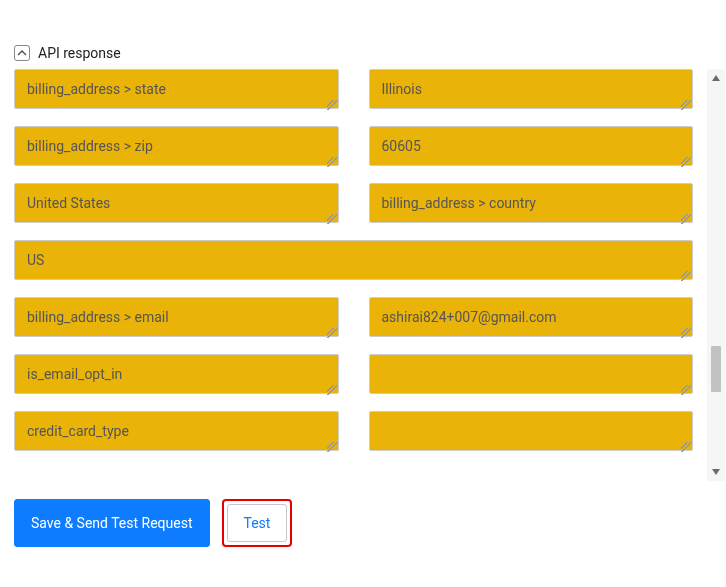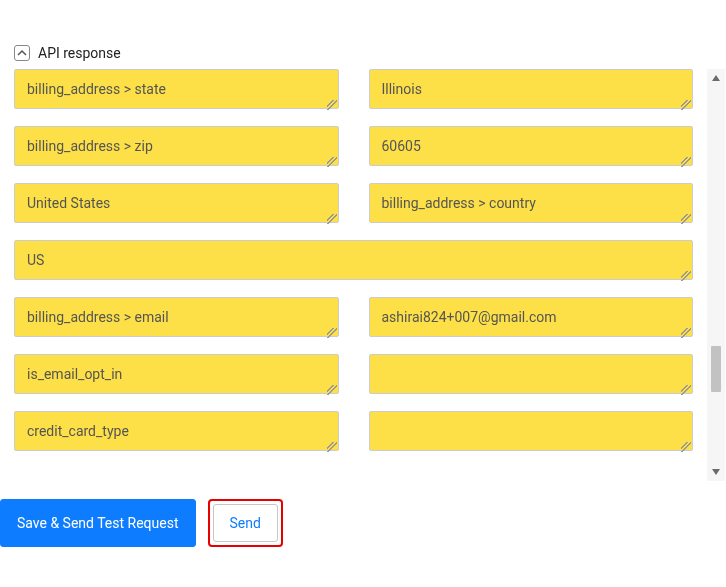--- a/index.html
+++ b/index.html
@@ -56,21 +56,21 @@
     display: flex;
     gap: 30px;
     margin-bottom: 14px;
   }
   .cell {
     flex: 1;
     position: relative;
   }
   .field {
     width: 100%;
-    background: #fde047;
+    background: #eab308;
     border: 1px solid #ccc;
     border-radius: 2px;
     padding: 10px 12px;
     font-size: 14px;
     color: #555;
     font-family: inherit;
     resize: none;
     height: 40px;
     line-height: 18px;
     overflow: hidden;
@@ -113,21 +113,21 @@
     position: absolute;
     width: 10px;
     left: 4px;
     background: #c2c2c2;
     border-radius: 1px;
     cursor: pointer;
   }
   .footer {
     display: flex;
     gap: 12px;
-    padding: 18px 14px 0 0;
+    padding: 18px 14px 0 14px;
   }
   .btn {
     border-radius: 3px;
     font-size: 14px;
     padding: 10px 16px;
     cursor: pointer;
     font-family: inherit;
   }
   .btn-primary {
     background: #0d7cff;
@@ -201,15 +201,15 @@
       <svg width="10" height="10" viewBox="0 0 10 10">
         <path d="M1 2 L9 2 L5 8 Z" fill="#6b6b6b"></path>
       </svg>
     </div>
   </div>
 </div>
 
 <div class="footer">
   <button class="btn btn-primary">Save &amp; Send Test Request</button>
   <span class="highlight-box">
-    <button class="btn btn-secondary">Send</button>
+    <button class="btn btn-secondary">Test</button>
   </span>
 </div>
 
 </body></html>

